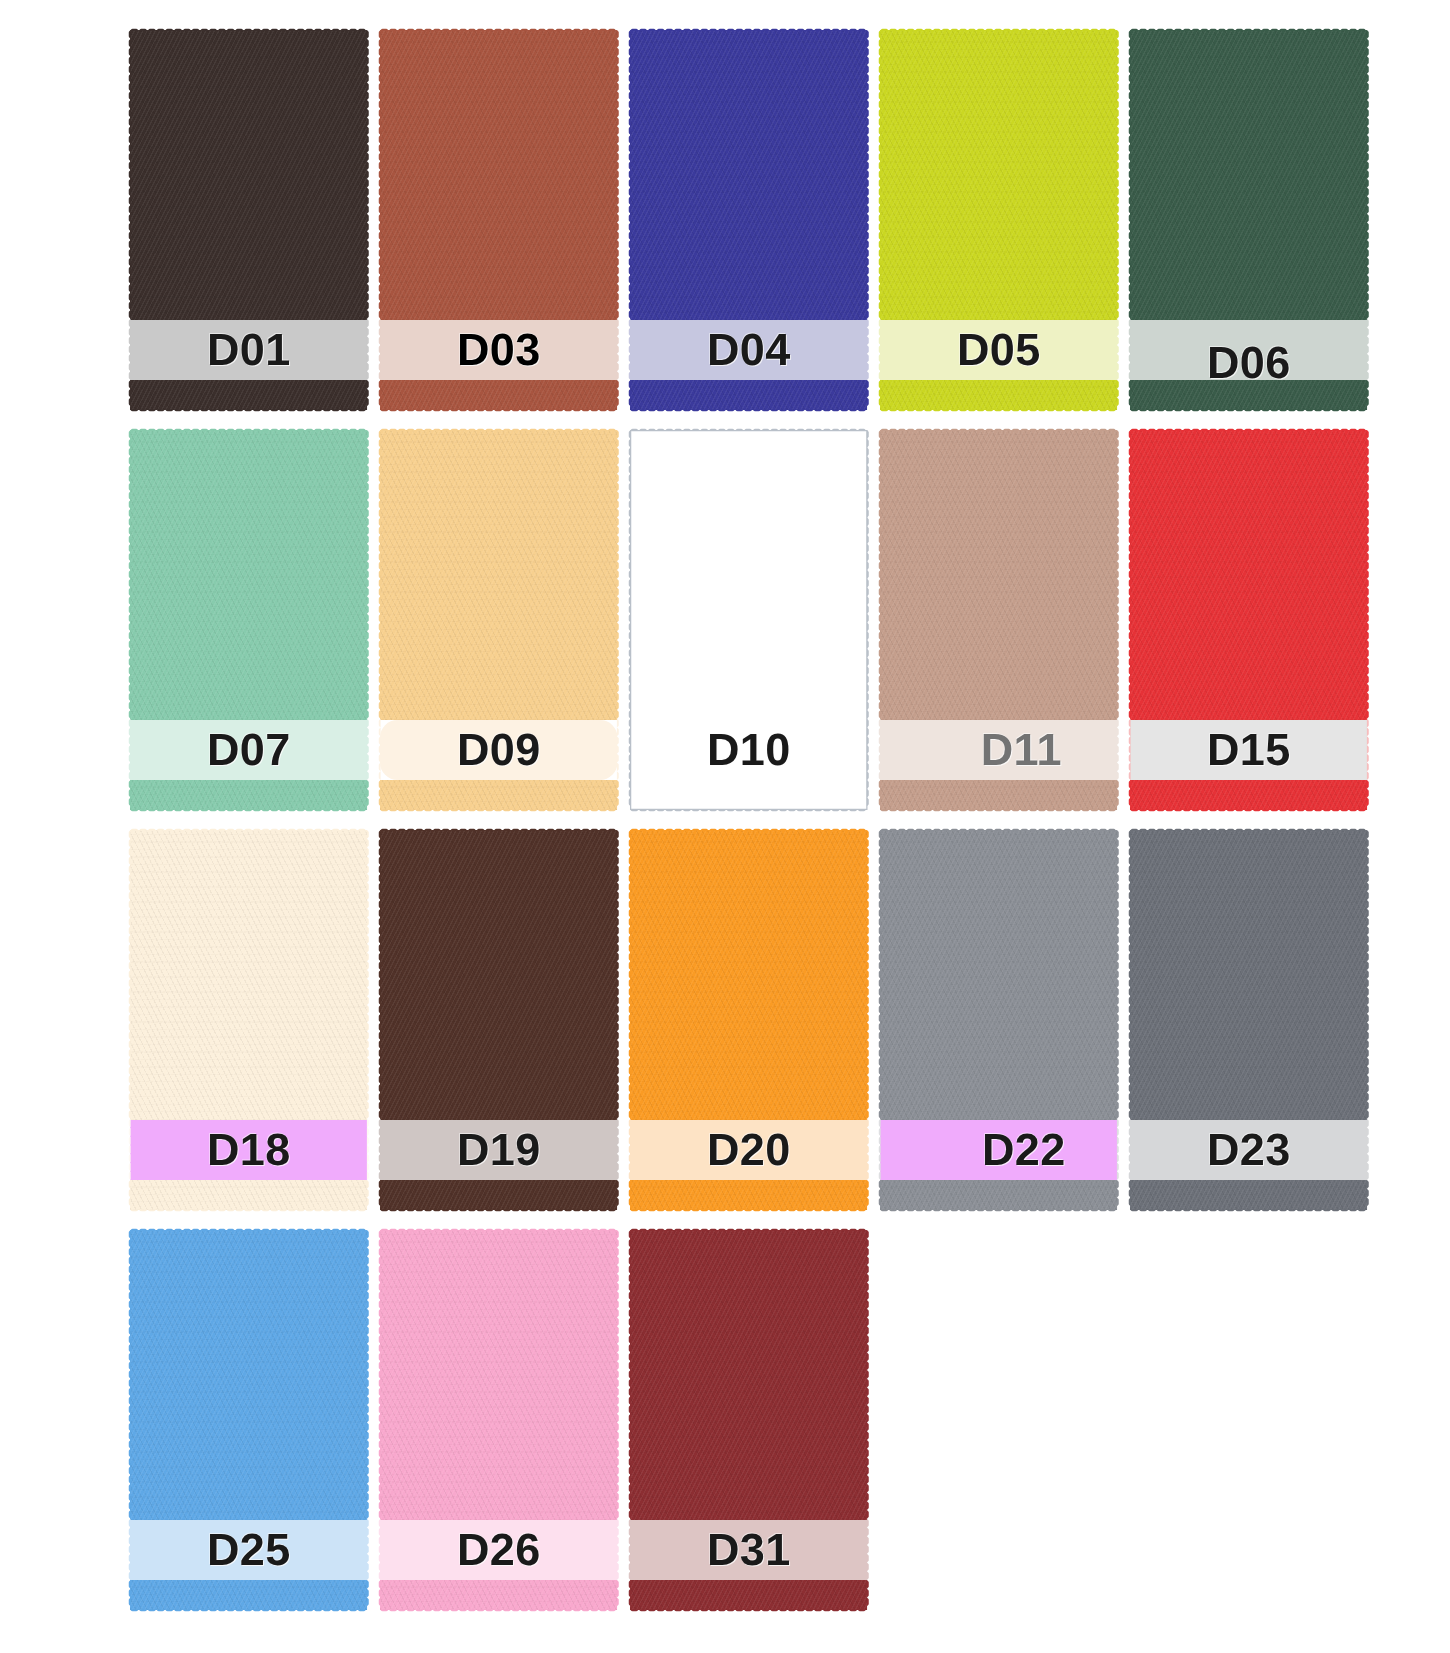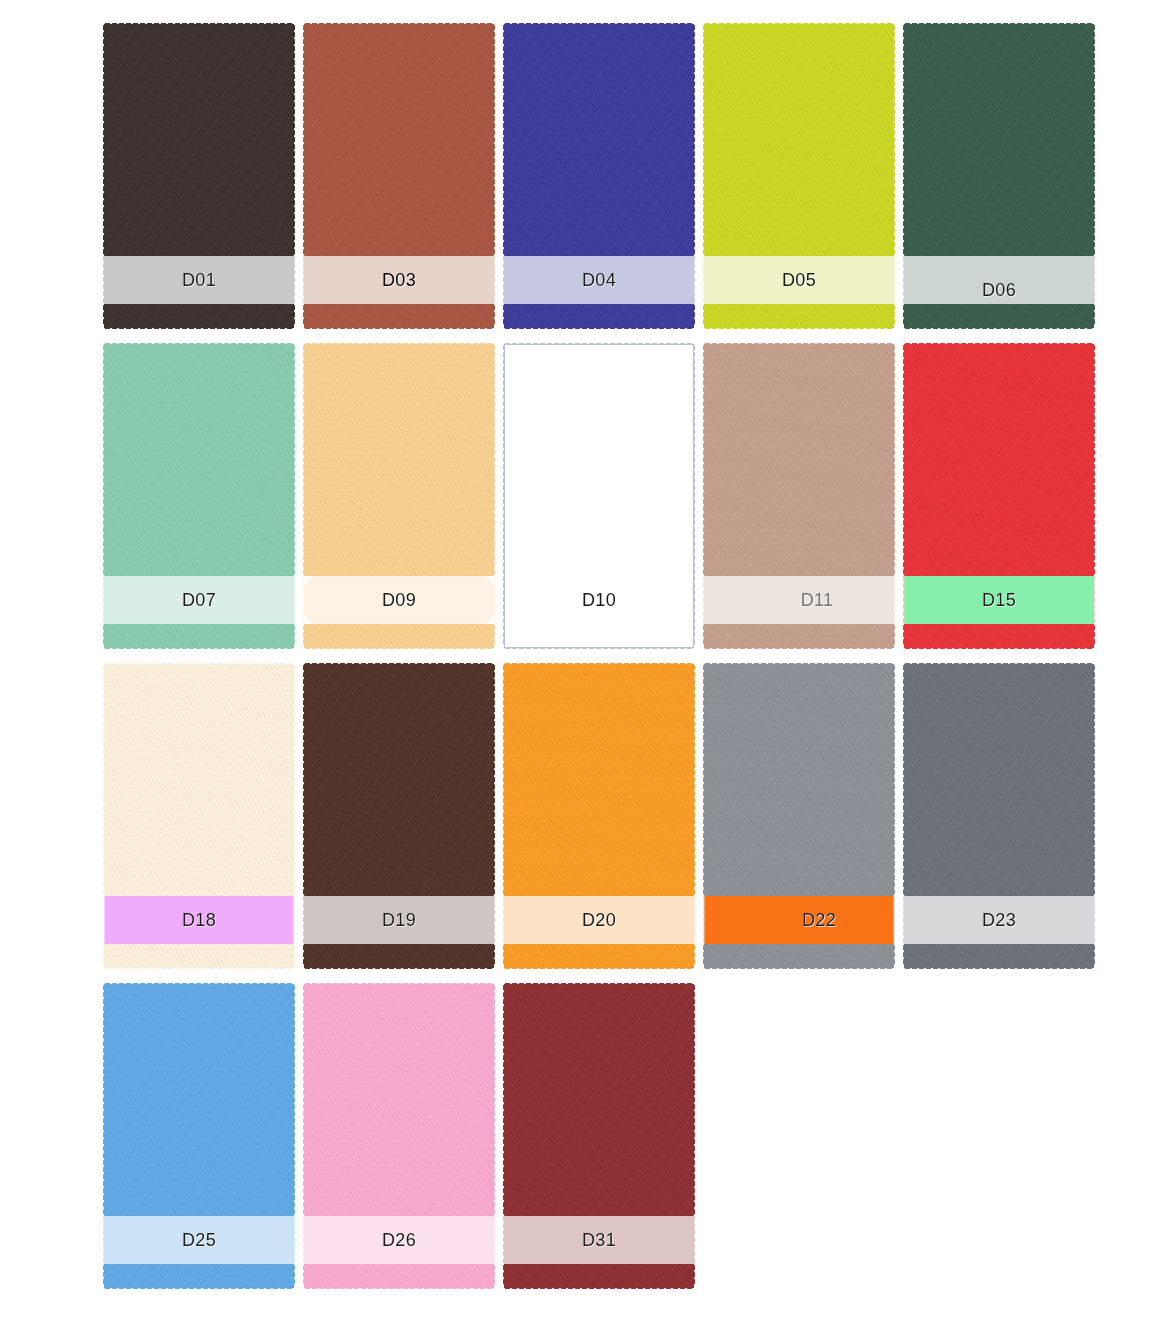--- a/index.html
+++ b/index.html
@@ -69,28 +69,29 @@
   
   .field-bottom {
     position: absolute;
     left: 0;
     right: 0;
     top: 280px;
     bottom: 0;
   }
 
   .code {
-    font-size: 18px;
+    font-size: 36px;
     line-height: 1;
     color: #1a1a1a;
     letter-spacing: 0.3px;
     text-shadow:
        0.8px 0.8px 0 rgba(255,255,255,0.75),
       -0.5px -0.5px 0 rgba(255,255,255,0.55);
     white-space: nowrap;
+    font-weight: bold;
   }
 
   
   .grain {
     position: absolute;
     inset: 0;
     pointer-events: none;
     opacity: 0.10;
     background-image:
       repeating-linear-gradient(117deg, rgba(255,255,255,0.55) 0 1px, rgba(0,0,0,0) 1px 3px),
@@ -1518,21 +1519,21 @@
           <path d="M190.5,288 L194.1,291.5 L190.5,295 Z" fill="#c49e8c"></path>
           <path d="M1.5,295 L-2.1,298.5 L1.5,302 Z" fill="#c49e8c"></path>
           <path d="M190.5,295 L194.1,298.5 L190.5,302 Z" fill="#c49e8c"></path>
         </svg></div>
     </div>
     <div class="swatch">
       <div class="swatch-body">
         <div class="field-top" style="background: rgb(230, 50, 55);">
           <div class="grain"></div>
         </div>
-        <div class="label-band" style="background: #86efac;">
+        <div class="label-band" style="background: #e5e5e5;">
           <span class="code" style="color: rgb(26, 26, 26);">D15</span>
         </div>
         <div class="field-bottom" style="background: rgb(230, 50, 55);">
           <div class="grain"></div>
         </div>
       </div>
       <div class="pink-edge"><svg width="192" height="306" viewBox="0 0 192 306" xmlns="http://www.w3.org/2000/svg">
           <path d="M1,1.5 L4.5,-2.1 L8,1.5 Z" fill="#e63237"></path>
           <path d="M1,304.5 L4.5,308.1 L8,304.5 Z" fill="#e63237"></path>
           <path d="M8,1.5 L11.5,-2.1 L15,1.5 Z" fill="#e63237"></path>
@@ -2138,21 +2139,21 @@
           <path d="M190.5,288 L194.1,291.5 L190.5,295 Z" fill="#fa9b24"></path>
           <path d="M1.5,295 L-2.1,298.5 L1.5,302 Z" fill="#fa9b24"></path>
           <path d="M190.5,295 L194.1,298.5 L190.5,302 Z" fill="#fa9b24"></path>
         </svg></div>
     </div>
     <div class="swatch">
       <div class="swatch-body">
         <div class="field-top" style="background: rgb(139, 143, 150);">
           <div class="grain"></div>
         </div>
-        <div class="label-band" style="background: #f97316; padding-left: 40px;">
+        <div class="label-band" style="background: #f0abfc; padding-left: 40px;">
           <span class="code" style="color: rgb(26, 26, 26);">D22</span>
         </div>
         <div class="field-bottom" style="background: rgb(139, 143, 150);">
           <div class="grain"></div>
         </div>
       </div>
       <div class="pink-edge"><svg width="192" height="306" viewBox="0 0 192 306" xmlns="http://www.w3.org/2000/svg">
           <path d="M1,1.5 L4.5,-2.1 L8,1.5 Z" fill="#8b8f96"></path>
           <path d="M1,304.5 L4.5,308.1 L8,304.5 Z" fill="#8b8f96"></path>
           <path d="M8,1.5 L11.5,-2.1 L15,1.5 Z" fill="#8b8f96"></path>

